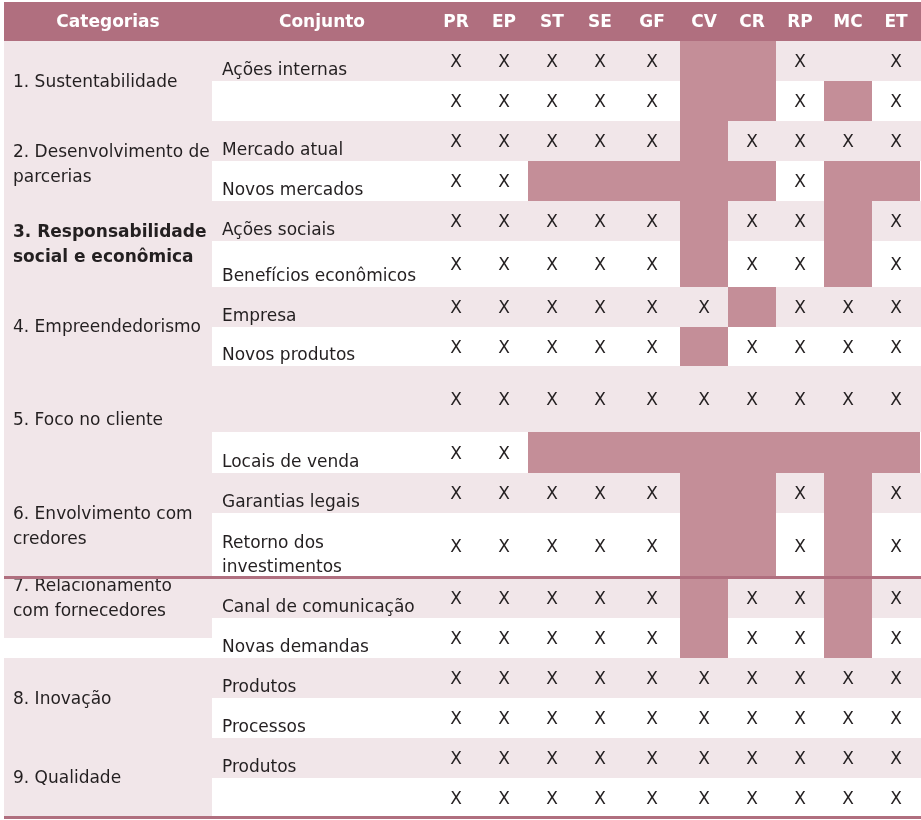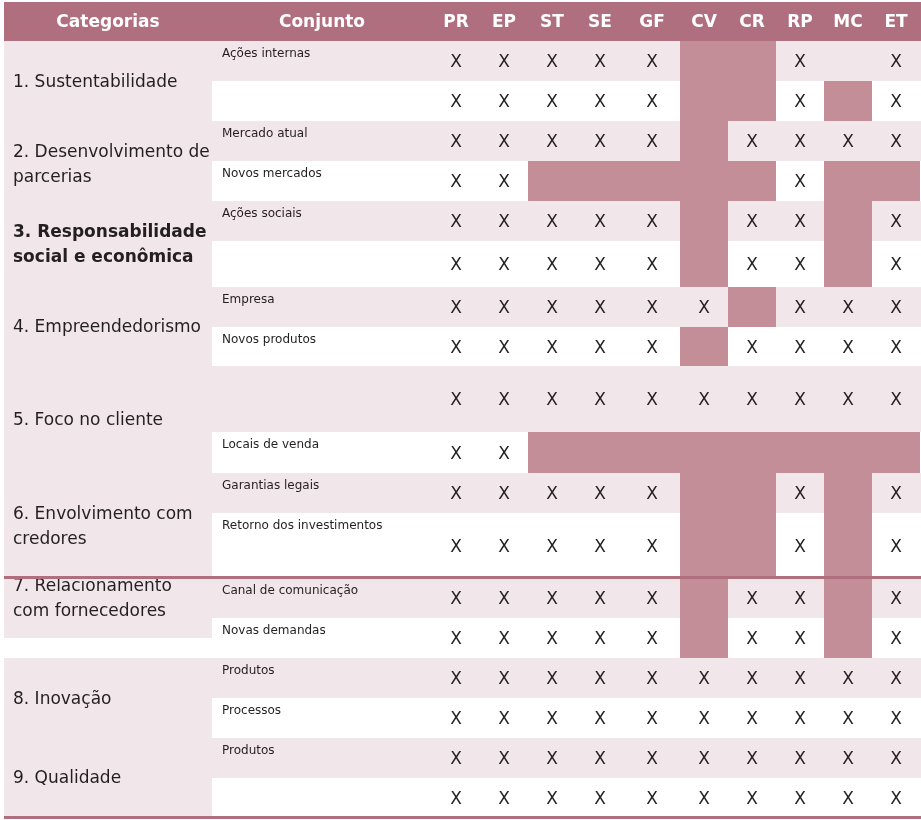--- a/index.html
+++ b/index.html
@@ -6,22 +6,22 @@
     body { width: 921px; height: 820px; position: relative; overflow: hidden;
            font-family: "DejaVu Sans", "Liberation Sans", sans-serif; color: #231f20; }
     .table { position: absolute; left: 4px; top: 2px; width: 917px; }
     .header { position: absolute; left: 0; top: 0; width: 917px; height: 39px; background: #b06f7f; }
     .hcell { position: absolute; top: 0; height: 39px; line-height: 39px; text-align: center;
              color: #ffffff; font-weight: bold; font-size: 17px; }
     .catbg { position: absolute; left: 0; width: 208px; background: #f1e6e9; }
     .row { position: absolute; left: 208px; width: 709px; }
     .row.odd { background: #f1e6e9; }
     .row.even { background: #ffffff; }
-    .conj { position: absolute; left: 10px; top: 0; width: 205px; font-size: 12px; line-height: 24px;
-            display: flex; align-items: flex-start; height: 100%; }
+    .conj { position: absolute; left: 10px; top: 0; width: 205px; font-size: 17px; line-height: 24px;
+            display: flex; align-items: flex-end; height: 100%; }
     .cell { position: absolute; top: 0; height: 100%; display: flex; align-items: center; justify-content: center;
             font-size: 17px; }
     .cell.shaded { background: #c48e98; }
     .cat { position: absolute; left: 9px; width: 200px; font-size: 17px; line-height: 25px;
            display: flex; align-items: center; }
     .divider { position: absolute; left: 0; width: 917px; height: 3px; background: #b06f7f; }
   </style>
 </head>
 <body>
 
@@ -221,20 +221,23 @@
         </div>
         <div class="cell" style="left: 564px; width: 48px;">
           <span>X</span>
         </div>
         <div class="cell shaded" style="left: 612px; width: 48px;"></div>
         <div class="cell" style="left: 660px; width: 48px;">
           <span>X</span>
         </div>
       </div>
       <div class="row even" style="top: 239px; height: 46px;">
+        <div class="conj">
+          <span>Benefícios econômicos</span>
+        </div>
         <div class="cell" style="left: 220px; width: 48px;">
           <span>X</span>
         </div>
         <div class="cell" style="left: 268px; width: 48px;">
           <span>X</span>
         </div>
         <div class="cell" style="left: 316px; width: 48px;">
           <span>X</span>
         </div>
         <div class="cell" style="left: 364px; width: 48px;">

